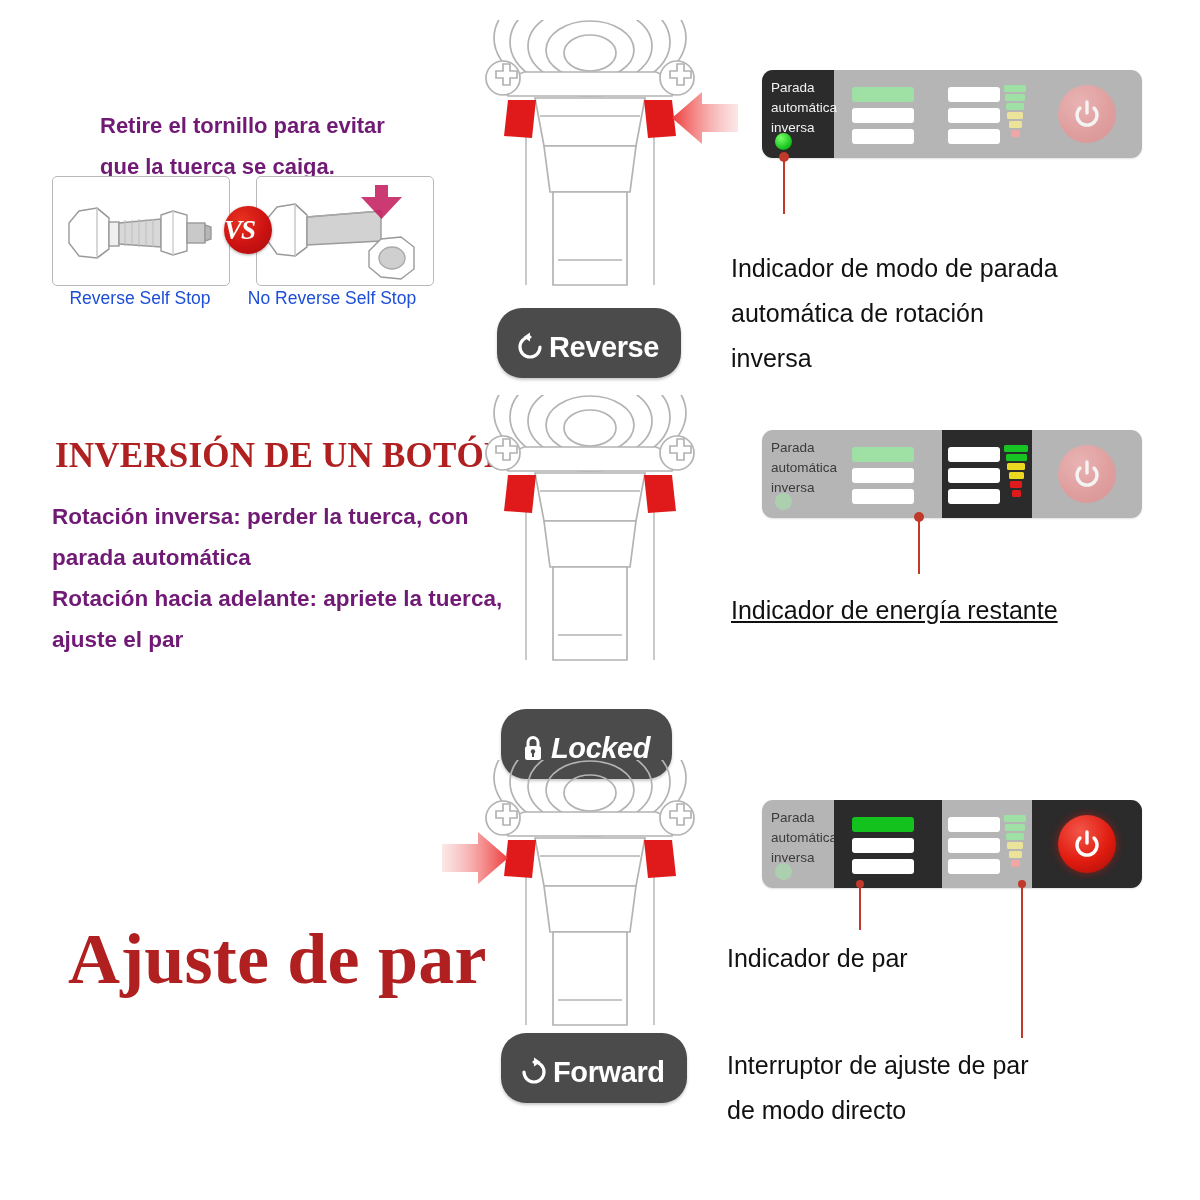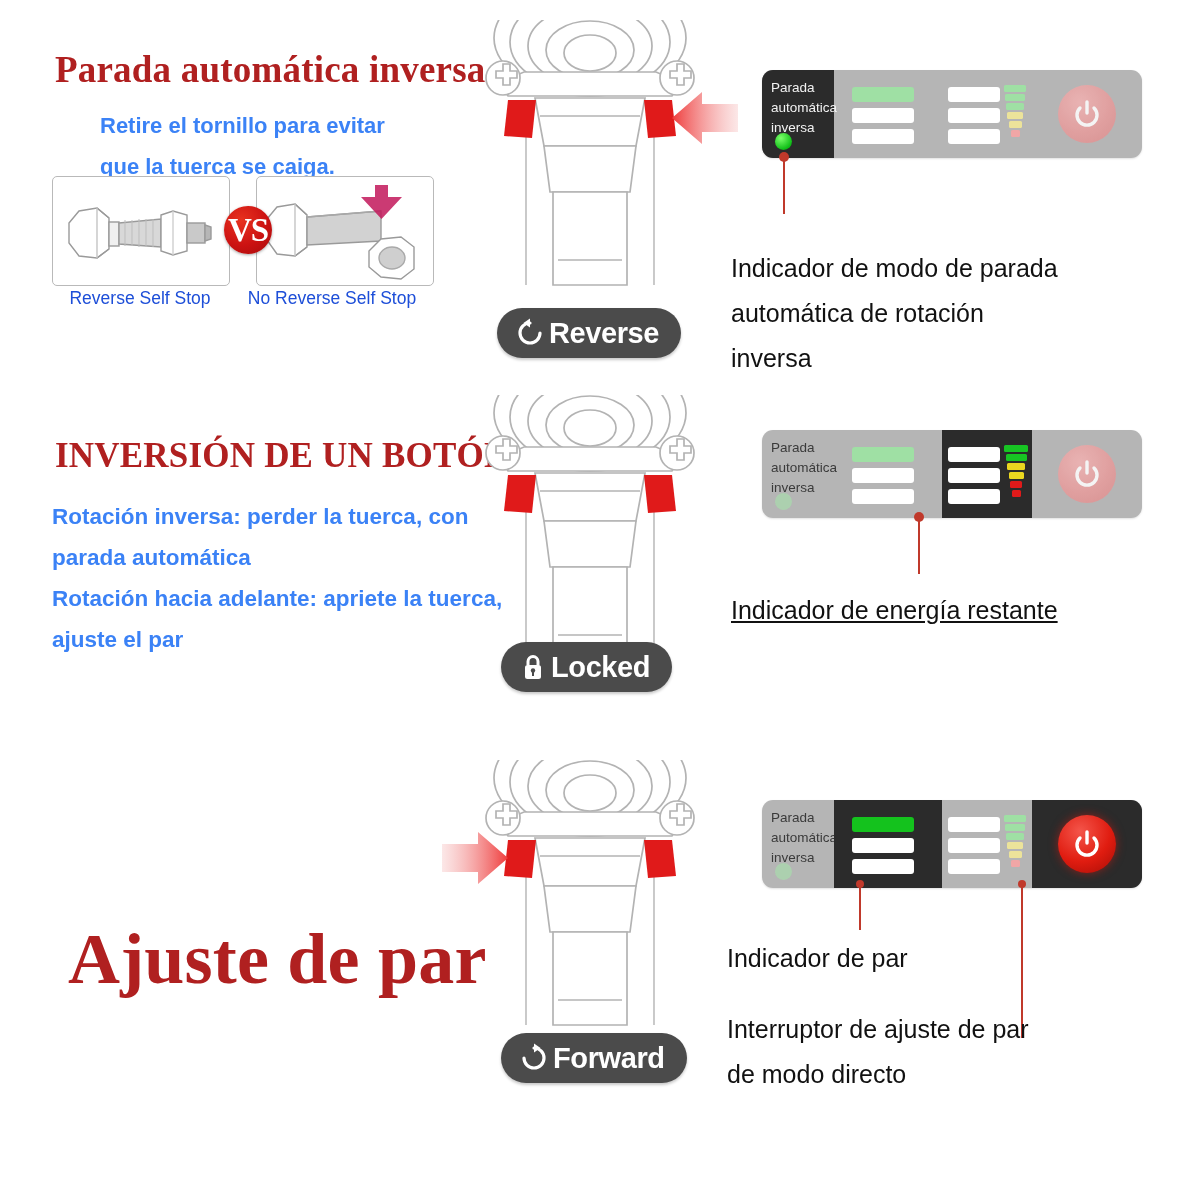--- a/index.html
+++ b/index.html
@@ -28,21 +28,21 @@
     color: #b02020;
     letter-spacing: .2px;
     white-space: nowrap;
   }
   #h1 { left: 55px; top: 48px;  font-size: 37px; }
   #h2 { left: 55px; top: 436px; font-size: 35px; }
   #h3 { left: 68px; top: 918px; font-size: 72px; }
 
   
   .body-text {
-    color: #3b82f6;
+    color: #701a75;
     font-size: 22.5px;
     line-height: 41px;
     font-weight: bold;
     white-space: pre-line;
   }
   #p1 { left: 100px; top: 105px; font-size: 22px; }
   #p2 { left: 52px;  top: 496px; font-weight: bold; }
 
   
   #vsblock { left: 52px; top: 176px; width: 410px; height: 132px; }
@@ -71,51 +71,52 @@
     left: 172px; top: 30px;
     width: 48px; height: 48px;
     border-radius: 50%;
     background: radial-gradient(circle at 36% 30%, #e8321f 0%, #cc1212 55%, #a50d0d 100%);
     box-shadow: 0 1px 3px rgba(0,0,0,.35);
     z-index: 5;
   }
   .vs-badge span {
     display: block;
     width: 100%;
-    text-align: center;
+    text-align: left;
     line-height: 48px;
     color: #fff;
     font-family: "Liberation Serif", serif;
     font-weight: bold;
-    font-size: 33px;
+    font-size: 27px;
+    font-style: italic;
     letter-spacing: -1px;
   }
 
   
   .pill {
-    height: 50px;
+    height: 62px;
     border-radius: 25px;
     background: #4b4b4b;
     display: flex;
     align-items: center;
     gap: 4px;
-    padding: 0 22px 0 18px;
+    padding: 8px 22px 0 18px;
     box-shadow: 0 2px 3px rgba(0,0,0,.22);
   }
   .pill .pill-label {
     color: #fff;
     font-size: 29px;
     font-weight: bold;
     letter-spacing: -.4px;
     line-height: 1;
     white-space: nowrap;
   }
   .pill .pill-icon { display: flex; align-items: center; }
   #pill-reverse { left: 497px; top: 308px; }
-  #pill-locked  { left: 501px; top: 642px; }
+  #pill-locked  { left: 501px; top: 709px; font-style: italic; }
   #pill-forward { left: 501px; top: 1033px; }
 
   
   .panel {
     width: 380px; height: 88px;
     border-radius: 11px;
     background: #b5b5b5;
     overflow: hidden;
     display: flex;
     box-shadow: 0 1px 2px rgba(0,0,0,.12);
@@ -185,34 +186,33 @@
   
   .callout {
     color: #111;
     font-size: 25px;
     line-height: 45px;
     white-space: pre-line;
   }
   #call1 { left: 731px; top: 228px; margin-top: 18px; }
   #call2 { left: 731px; top: 588px; text-decoration: underline; }
   #call3 { left: 727px; top: 936px; }
-  #call4 { left: 727px; top: 1007px; }
+  #call4 { left: 727px; top: 1043px; }
 
   
   .tool { pointer-events: none; }
   #tool1 { left: 440px; top: 20px;  width: 300px; height: 290px; }
   #tool2 { left: 440px; top: 395px; width: 300px; height: 290px; }
   #tool3 { left: 440px; top: 760px; width: 300px; height: 290px; }
 </style>
 </head>
 <body>
 
 <div class="stage">
 
-  <div class="abs heading-serif" id="h1">Parada automática inversa</div>
 
   <div class="abs body-text" id="p1">Retire el tornillo para evitar
 que la tuerca se caiga.</div>
 
   <div class="abs" id="vsblock">
 
     <div class="vsbox" id="vsbox-left">
       <svg viewBox="0 0 176 108" width="176" height="108">
         <g fill="none" stroke="#9a9a9a" stroke-width="1.4">
           <path d="M16 46 L26 34 L44 31 L56 41 L56 72 L44 81 L26 79 L16 66 Z" fill="#fff"></path>

